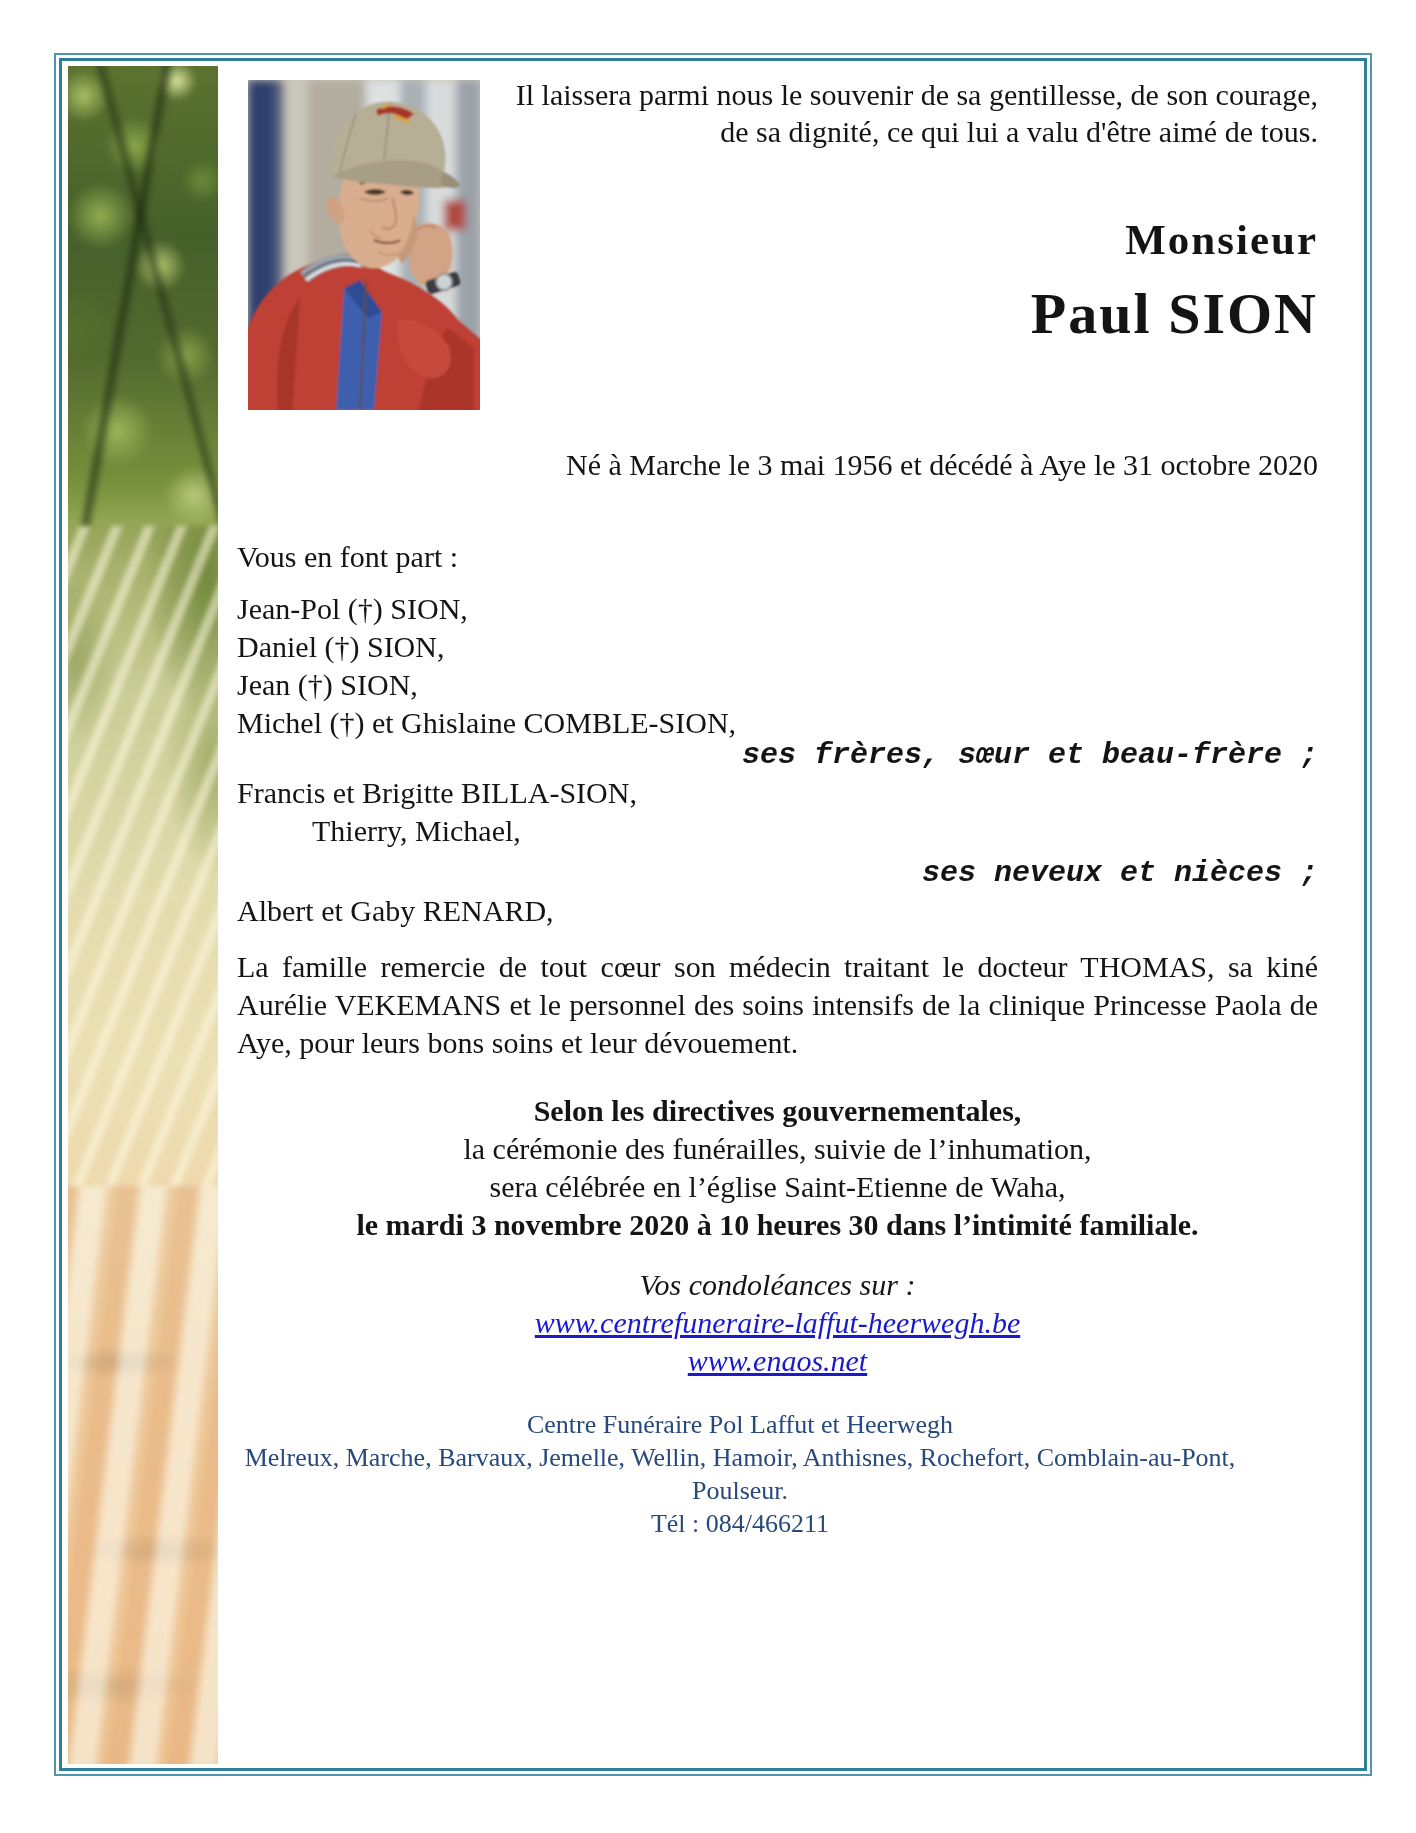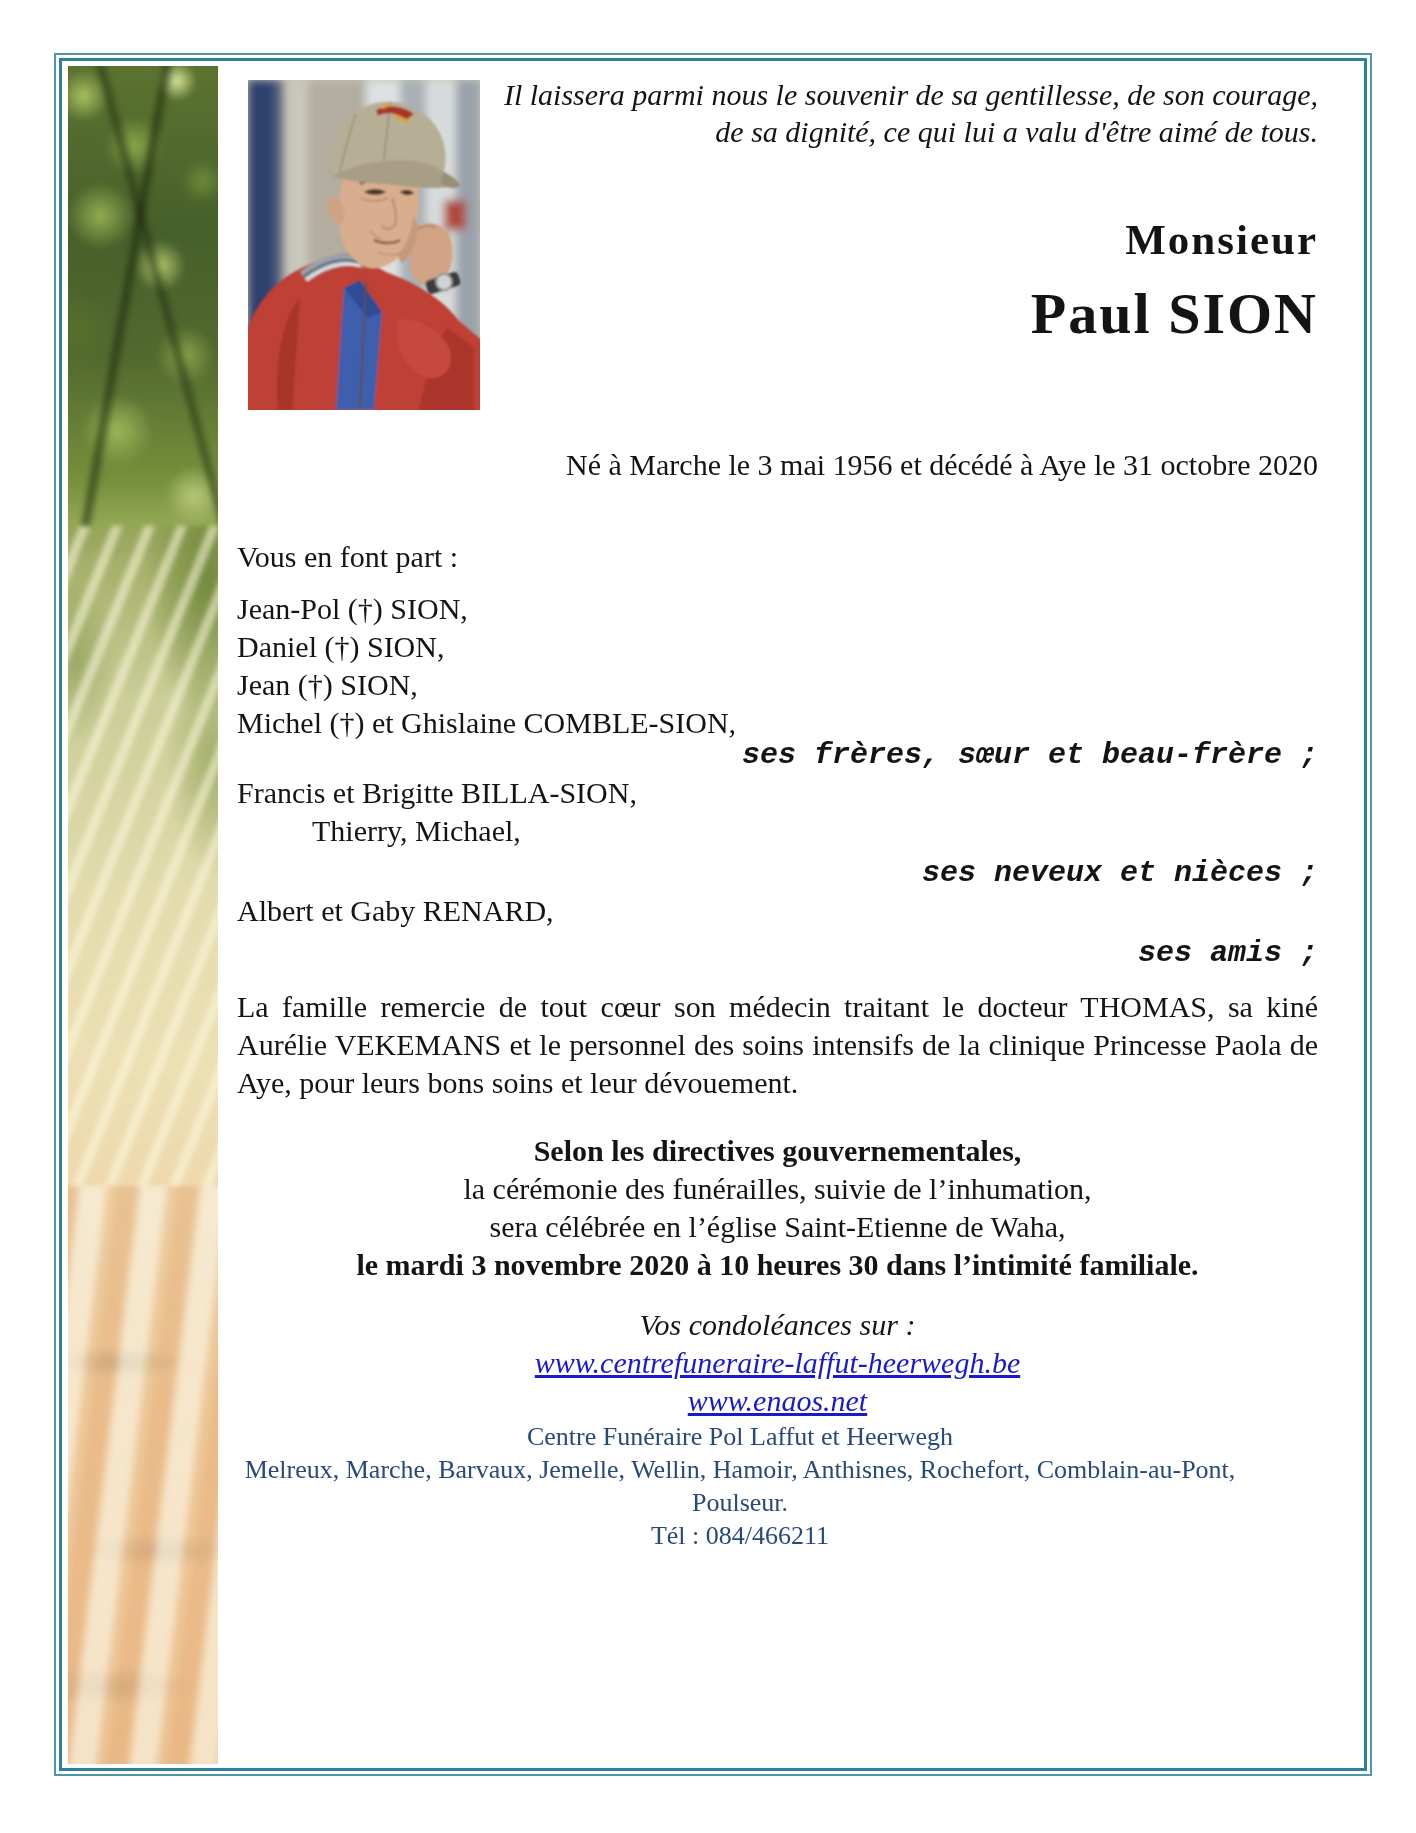--- a/index.html
+++ b/index.html
@@ -58,21 +58,21 @@
   
   .photo {
     position:absolute; left:248px; top:80px; width:232px; height:330px;
     overflow:hidden; background:#c9c4b6;
   }
   .photo svg { display:block; width:100%; height:100%; }
 
   
   .epitaph {
     position:absolute; left:450px; top:76px; width:868px;
-    text-align:right; font-style:italic; font-size:30px; line-height:37px;
+    text-align:right; font-size:30px; line-height:37px;
   }
 
   
   .heading { position:absolute; left:482px; top:216px; width:836px; text-align:right; }
   .heading .title { font-size:43px; font-weight:bold; letter-spacing:2px; line-height:48px; }
   .heading .name  { font-size:58px; font-weight:bold; letter-spacing:2px; line-height:64px; margin-top:18px; }
 
   
   .content { position:absolute; left:237px; top:446px; width:1081px; font-size:30px; line-height:38px; }
   .dates { text-align:right; margin:0 0 54px 0; }
@@ -82,21 +82,21 @@
   .relation { text-align:right; font-weight:bold; font-style:italic; line-height:34px; margin-top:-4px;font-family:Liberation Mono, monospace; }
   .relation.spaced { margin-top:6px; }
   .after-relation { margin-top:2px; }
   .families { margin-top:16px; }
   .thanks { margin-top:18px; text-align:justify; }
   .ceremony { margin-top:10px; text-align:center; }
   .b { font-weight:bold; }
   .repose { margin-top:14px; text-align:center; font-weight:bold; }
   .condolences { margin-top:22px; text-align:center; font-style:italic; }
   .condolences a { color:#1a1acd; text-decoration:underline;margin-top:25px; }
-  .footer { margin-top:0; padding-right:75px; text-align:center;
+  .footer { margin-top:28px; padding-right:75px; text-align:center;
             font-size:26px; line-height:33px; color:#27497c; }
 </style>
 </head>
 <body>
 
 <div class="page">
 
   <div class="frame-outer">
     <div class="frame-inner"></div>
   </div>
@@ -204,21 +204,20 @@
     <div class="nameline">Daniel (†) SION,</div>
     <div class="nameline">Jean (†) SION,</div>
     <div class="nameline">Michel (†) et Ghislaine COMBLE-SION,</div>
     <div class="relation">ses frères, sœur et beau-frère ;</div>
 
     <div class="nameline after-relation">Francis et Brigitte BILLA-SION,</div>
     <div class="nameline indent">Thierry, Michael,</div>
     <div class="relation spaced">ses neveux et nièces ;</div>
 
     <div class="nameline after-relation">Albert et Gaby RENARD,</div>
-    <div class="relation spaced">ses amis ;</div>
 
 
     <p class="thanks">La famille remercie de tout cœur son médecin traitant le docteur THOMAS, sa kiné Aurélie VEKEMANS et le personnel des soins intensifs de la clinique Princesse Paola de Aye, pour leurs bons soins et leur dévouement.</p>
 
     <div class="ceremony">
       <div class="b">Selon les directives gouvernementales,</div>
       <div>la cérémonie des funérailles, suivie de l’inhumation,</div>
       <div>sera célébrée en l’église Saint-Etienne de Waha,</div>
       <div class="b">le mardi 3 novembre 2020 à 10 heures 30 dans l’intimité familiale.</div>
     </div>

